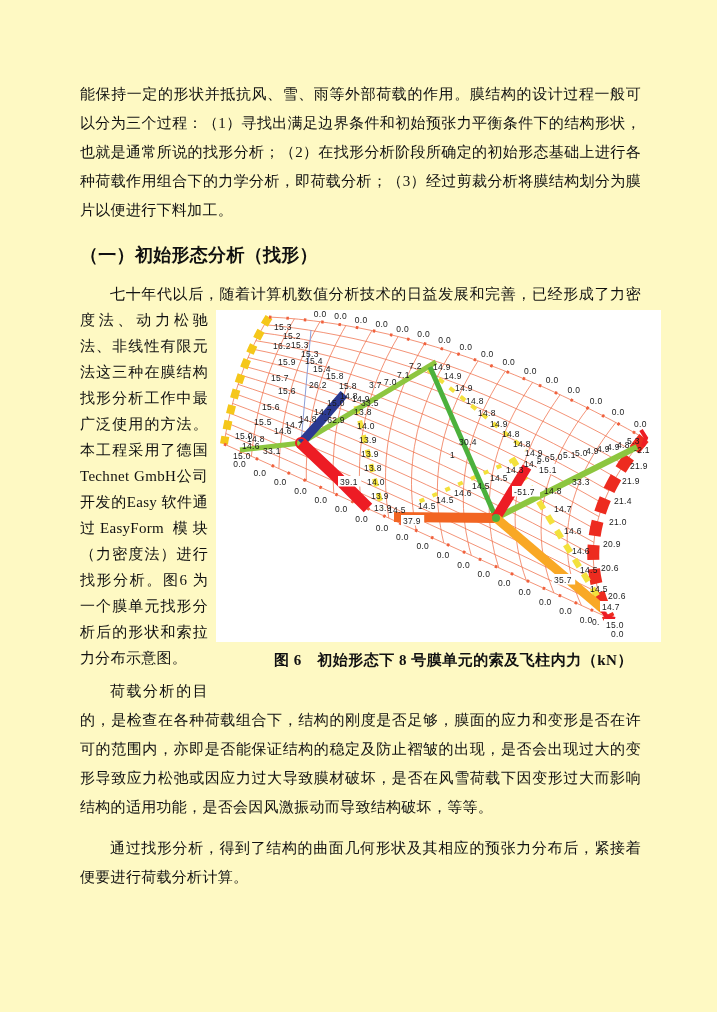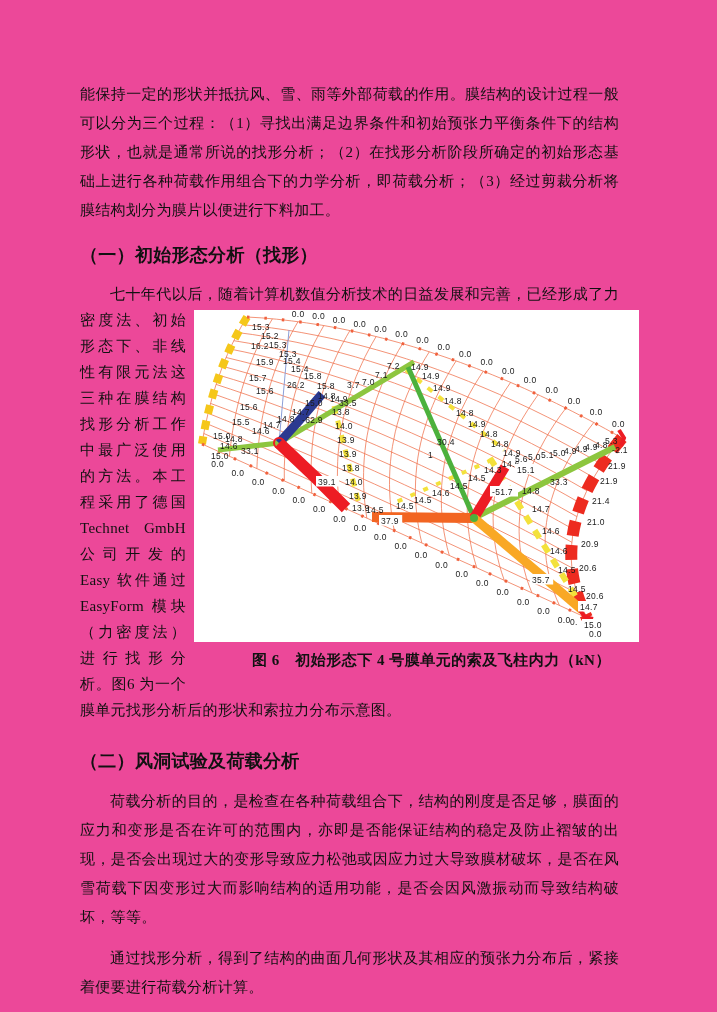--- a/index.html
+++ b/index.html
@@ -1,18 +1,18 @@
 <!DOCTYPE html>
 <html><head>
 <meta charset="utf-8">
 <style>
   html,body{margin:0;padding:0;background:#888;}
   .page{
-    width:717px;height:1012px;margin:0 auto;background:#ec4899;
-    box-sizing:border-box;padding:80px 98px 40px 80px;
+    width:717px;height:1012px;margin:0 auto;background:#fef9c3;
+    box-sizing:border-box;padding:80px 76px 40px 80px;
     font-family:"Liberation Serif","DejaVu Serif",serif;
     color:#111;overflow:hidden;position:relative;
   }
   .body-text{
     margin:0 0 12px 0;font-size:15px;line-height:29px;
     text-align:justify;text-justify:inter-character;letter-spacing:0.3px;
   }
   .indent{text-indent:2em;}
   .p2{line-height:26px;margin-bottom:6px;}
   h3.sec{
@@ -220,22 +220,21 @@
           <text x="398" y="194" font-size="8.5" fill="#1a1a1a" font-family="&quot;Liberation Sans&quot;,&quot;DejaVu Sans&quot;,sans-serif">21.4</text>
           <text x="393" y="215" font-size="8.5" fill="#1a1a1a" font-family="&quot;Liberation Sans&quot;,&quot;DejaVu Sans&quot;,sans-serif">21.0</text>
           <text x="387" y="237" font-size="8.5" fill="#1a1a1a" font-family="&quot;Liberation Sans&quot;,&quot;DejaVu Sans&quot;,sans-serif">20.9</text>
           <text x="385" y="261" font-size="8.5" fill="#1a1a1a" font-family="&quot;Liberation Sans&quot;,&quot;DejaVu Sans&quot;,sans-serif">20.6</text>
           <text x="392" y="289" font-size="8.5" fill="#1a1a1a" font-family="&quot;Liberation Sans&quot;,&quot;DejaVu Sans&quot;,sans-serif">20.6</text>
           <text x="376" y="315" font-size="8.5" fill="#1a1a1a" font-family="&quot;Liberation Sans&quot;,&quot;DejaVu Sans&quot;,sans-serif">0.</text>
           <rect x="388" y="309" width="23.2" height="10.5" fill="#ffffff"></rect>
           <text x="390" y="318" font-size="8.5" fill="#1a1a1a" font-family="&quot;Liberation Sans&quot;,&quot;DejaVu Sans&quot;,sans-serif">15.0</text>
           <text x="395" y="327" font-size="8.5" fill="#1a1a1a" font-family="&quot;Liberation Sans&quot;,&quot;DejaVu Sans&quot;,sans-serif">0.0</text>
         </svg>
-        <span class="fig-caption">图 6　初始形态下 4 号膜单元的索及飞柱内力（kN）</span>
-      </span><span>初始形态下、非线性有限元法这三种在膜结构找形分析工作中最广泛使用的方法。本工程采用了德国Technet GmbH公司开发的Easy 软件通过EasyForm 模块（力密度法）进行找形分析。图6 为一个膜单元找形分析后的形状和索拉力分布示意图。</span></p>
-
-  <h3 class="sec sec2">（二）风洞试验及荷载分析</h3>
+        <span class="fig-caption">图 6　初始形态下 8 号膜单元的索及飞柱内力（kN）</span>
+      </span><span>动力松驰法、非线性有限元法这三种在膜结构找形分析工作中最广泛使用的方法。本工程采用了德国Technet GmbH公司开发的Easy 软件通过EasyForm 模块（力密度法）进行找形分析。图6 为一个膜单元找形分析后的形状和索拉力分布示意图。</span></p>
+
 
   <p class="body-text indent">荷载分析的目的，是检查在各种荷载组合下，结构的刚度是否足够，膜面的应力和变形是否在许可的范围内，亦即是否能保证结构的稳定及防止褶皱的出现，是否会出现过大的变形导致应力松弛或因应力过大导致膜材破坏，是否在风雪荷载下因变形过大而影响结构的适用功能，是否会因风激振动而导致结构破坏，等等。</p>
 
   <p class="body-text indent">通过找形分析，得到了结构的曲面几何形状及其相应的预张力分布后，紧接着便要进行荷载分析计算。</p>
 
 </div>
 
 </body></html>

